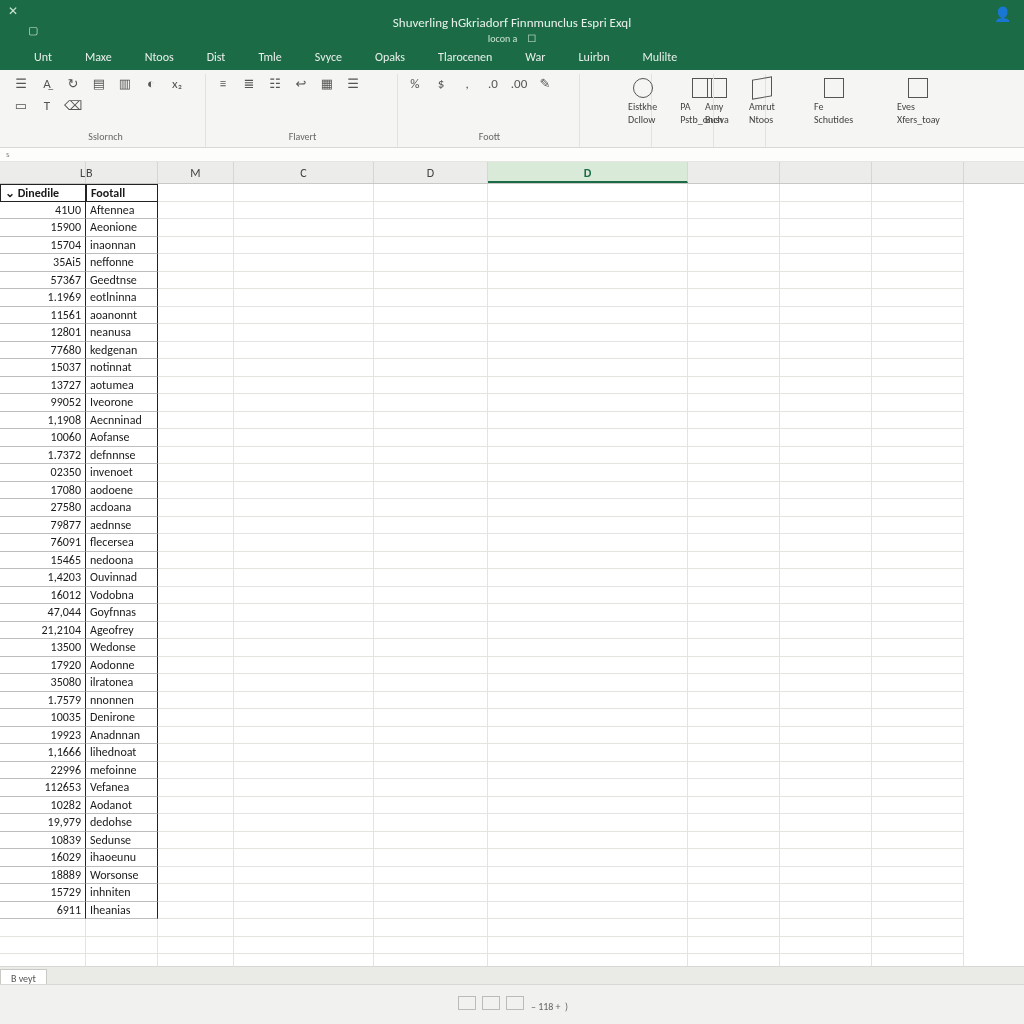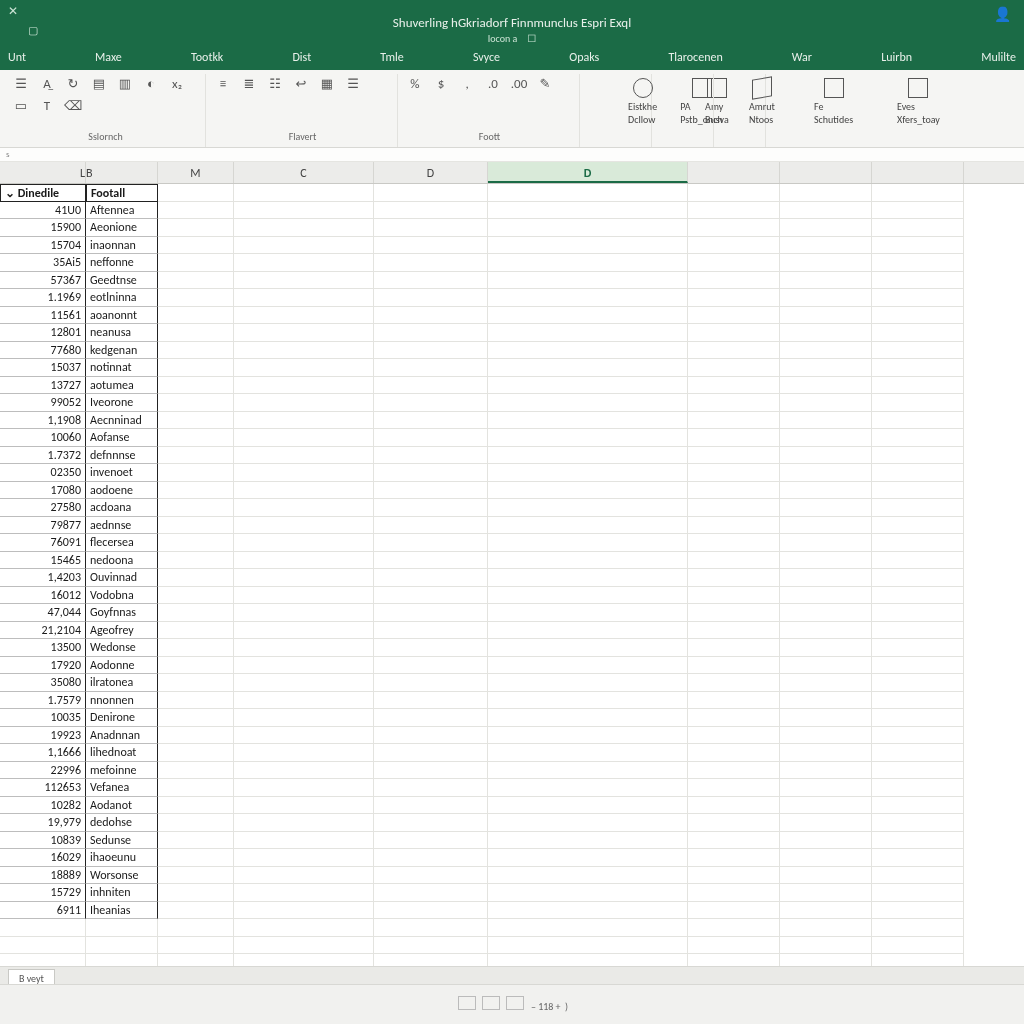--- a/index.html
+++ b/index.html
@@ -2,21 +2,21 @@
 <html><head>
 <meta charset="utf-8">
 <style>
   * { box-sizing: border-box; margin: 0; padding: 0; }
   body { font-family: "Segoe UI", Calibri, sans-serif; font-size: 12px; background: #fff; width: 1024px; height: 1024px; overflow: hidden; color: #222; }
   .titlebar { background: #1b6b46; color: #e8f0ea; height: 44px; display: flex; align-items: center; justify-content: center; position: relative; font-size: 13px; }
   .titlebar .left-icon { position: absolute; left: 8px; top: 4px; font-size: 12px; color: #cde5d6; }
   .titlebar .auto-icon { position: absolute; left: 28px; top: 24px; font-size: 11px; color: #cde5d6; }
   .titlebar .right-icon { position: absolute; right: 12px; top: 6px; font-size: 14px; color: #cde5d6; }
   .titlebar .subtitle { position: absolute; top: 32px; font-size: 10px; color: #cde5d6; display: flex; gap: 10px; align-items: center; }
-  .menubar { background: #1b6b46; color: #e8f0ea; height: 26px; display: flex; align-items: center; gap: 33px; padding: 0 8px; font-size: 12px; justify-content: space-between; }
+  .menubar { background: #1b6b46; color: #e8f0ea; height: 26px; display: flex; align-items: center; gap: 33px; padding: 0 34px; font-size: 12px; }
   .menubar span { cursor: pointer; }
   .ribbon { background: #f5f5f3; border-bottom: 1px solid #d8d8d4; height: 78px; display: flex; align-items: stretch; padding: 4px 6px 0 6px; gap: 2px; }
   .ribbon-group { display: flex; flex-direction: column; justify-content: space-between; border-right: 1px solid #e2e2de; padding: 2px 6px; }
   .ribbon-group:last-child { border-right: none; }
   .ribbon-icons { display: flex; flex-wrap: wrap; gap: 6px 8px; align-items: center; max-width: 210px; }
   .ribbon-ico { width: 18px; height: 16px; color: #555; font-size: 13px; text-align: center; line-height: 16px; }
   .ribbon-big { display:flex; flex-direction:column; align-items:center; gap:2px; font-size:10px; color:#444; padding: 2px 4px; margin-left: 36px; }
   .ribbon-big .shape { width: 20px; height: 20px; border: 1.5px solid #555; }
   .ribbon-label { text-align: center; font-size: 10px; color: #666; padding-bottom: 2px; }
   .formula-row { height: 14px; background: #fdfdfc; border-bottom: 1px solid #e5e5e1; padding-left: 6px; font-size: 9px; color: #888; }
@@ -32,21 +32,21 @@
   .col-L { width: 86px; text-align: right; }
   .col-B { width: 72px; text-align: left; }
   .col-M { width: 76px; }
   .col-C { width: 140px; }
   .col-D1 { width: 114px; }
   .col-D2 { width: 200px; text-align:center; }
   .col-E { width: 92px; }
   .col-F { width: 92px; }
   .col-G { width: 92px; }
   .statusbar { position: absolute; bottom: 0; left: 0; right: 0; height: 40px; background: #f1f1ef; border-top: 1px solid #d8d8d4; display:flex; align-items:center; justify-content:center; padding: 0 10px; font-size:10px; color:#666; }
-  .sheet-tab-bar { position:absolute; bottom:36px; left:0; right:0; height:22px; background:#eaeae7; border-top:1px solid #d8d8d4; display:flex; align-items:center; padding-left:8px; font-size:10px; color:#555; }
+  .sheet-tab-bar { position:absolute; bottom:36px; left:0; right:0; height:22px; background:#eaeae7; border-top:1px solid #d8d8d4; display:flex; align-items:center; padding-left:0; font-size:10px; color:#555; }
   .sheet-tab { background:#fff; border:1px solid #c9c9c5; border-bottom:none; padding:2px 10px; margin-right:4px; }
   .view-btn { width:18px; height:14px; border:1px solid #bbb; margin:0 2px; display:inline-block; }
   .scroll-accent { position:absolute; bottom:40px; right:20px; height:4px; width:140px; background:#1b6b46; }
 </style>
 </head>
 <body>
 
 <div class="titlebar">
   <span class="left-icon">✕</span>
   <span class="auto-icon">▢</span>
@@ -54,21 +54,21 @@
   <div class="subtitle">
     <span>Iocon a</span>
     <span>☐</span>
   </div>
   <span class="right-icon">👤</span>
 </div>
 
 <div class="menubar">
   <span>Unt</span>
   <span>Maxe</span>
-  <span>Tootkk</span>
+  <span>Ntoos</span>
   <span>Dist</span>
   <span>Tmle</span>
   <span>Svyce</span>
   <span>Opaks</span>
   <span>Tlarocenen</span>
   <span>War</span>
   <span>Luirbn</span>
   <span>Mulilte</span>
 </div>
 

